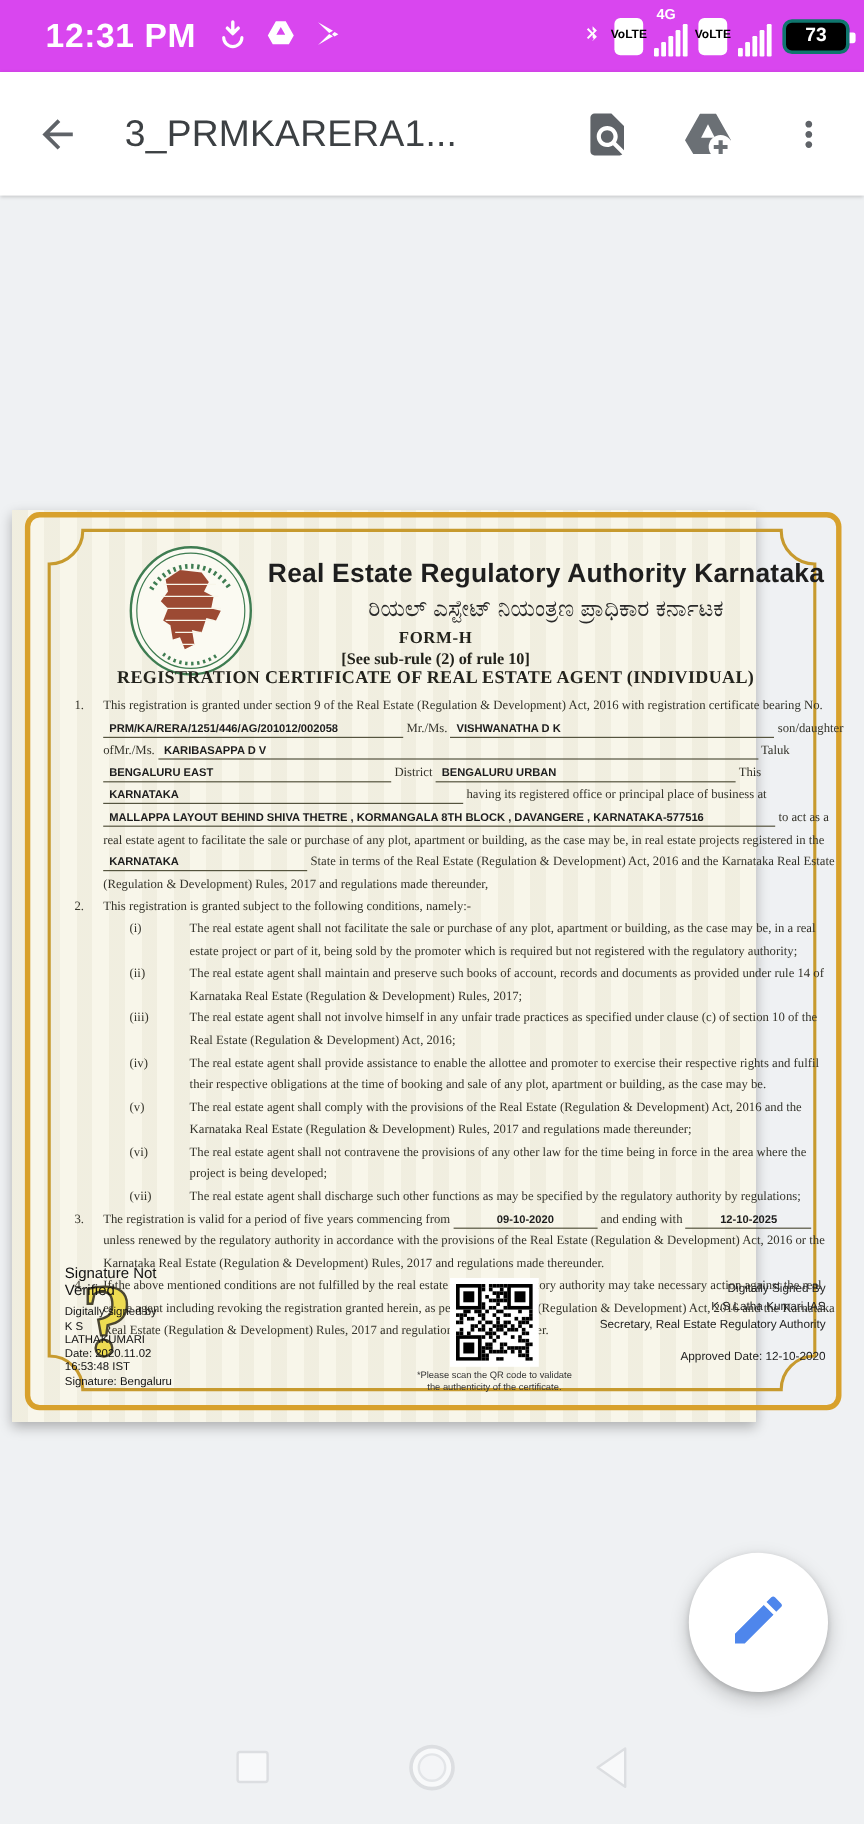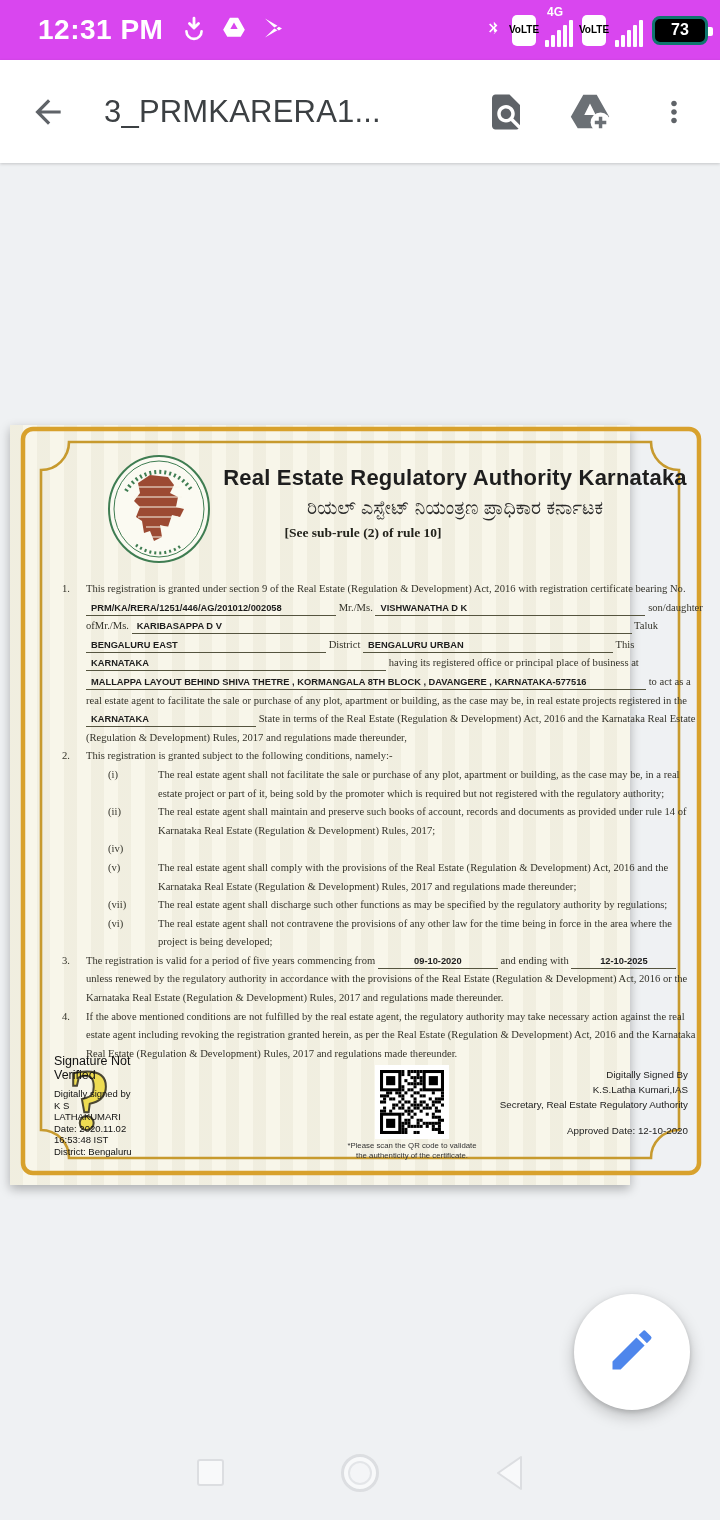--- a/index.html
+++ b/index.html
@@ -214,21 +214,23 @@
             <line x1="44" y1="84" x2="56" y2="84"></line>
         </g>
       </svg>
     </div>
 
     <div class="hdr-text">
       <div class="hdr-en">Real Estate Regulatory Authority Karnataka</div>
       <div class="hdr-kn">ರಿಯಲ್ ಎಸ್ಟೇಟ್ ನಿಯಂತ್ರಣ ಪ್ರಾಧಿಕಾರ ಕರ್ನಾಟಕ</div>
     </div>
     <div class="form-block">
+      <div class="form-no">FORM-H</div>
       <div class="form-rule">[See sub-rule (2) of rule 10]</div>
+      <div class="form-title">REGISTRATION CERTIFICATE OF REAL ESTATE AGENT (INDIVIDUAL)</div>
     </div>
 
     <div class="body-text">
       <div class="item">
         <span class="n">1.</span>
         <div class="t">
           <span>This registration is granted under section 9 of the Real Estate (Regulation &amp; Development) Act, 2016 with registration certificate bearing No.</span>
           <span class="fill" style="min-width:250px">PRM/KA/RERA/1251/446/AG/201012/002058</span>
           <span>Mr./Ms.</span>
           <span class="fill" style="min-width:270px">VISHWANATHA D K</span>
@@ -253,33 +255,38 @@
       </div>
       <div class="cond">
         <span class="cn">(i)</span>
         <div class="ct">The real estate agent shall not facilitate the sale or purchase of any plot, apartment or building, as the case may be, in a real estate project or part of it, being sold by the promoter which is required but not registered with the regulatory authority;</div>
       </div>
       <div class="cond">
         <span class="cn">(ii)</span>
         <div class="ct">The real estate agent shall maintain and preserve such books of account, records and documents as provided under rule 14 of Karnataka Real Estate (Regulation &amp; Development) Rules, 2017;</div>
       </div>
       <div class="cond">
+        <span class="cn">(iii)</span>
+        <div class="ct">The real estate agent shall not involve himself in any unfair trade practices as specified under clause (c) of section 10 of the Real Estate (Regulation &amp; Development) Act, 2016;</div>
+      </div>
+      <div class="cond">
         <span class="cn">(iv)</span>
+        <div class="ct">The real estate agent shall provide assistance to enable the allottee and promoter to exercise their respective rights and fulfil their respective obligations at the time of booking and sale of any plot, apartment or building, as the case may be.</div>
       </div>
       <div class="cond">
         <span class="cn">(v)</span>
         <div class="ct">The real estate agent shall comply with the provisions of the Real Estate (Regulation &amp; Development) Act, 2016 and the Karnataka Real Estate (Regulation &amp; Development) Rules, 2017 and regulations made thereunder;</div>
       </div>
       <div class="cond">
+        <span class="cn">(vi)</span>
+        <div class="ct">The real estate agent shall not contravene the provisions of any other law for the time being in force in the area where the project is being developed;</div>
+      </div>
+      <div class="cond">
         <span class="cn">(vii)</span>
         <div class="ct">The real estate agent shall discharge such other functions as may be specified by the regulatory authority by regulations;</div>
-      </div>
-      <div class="cond">
-        <span class="cn">(vi)</span>
-        <div class="ct">The real estate agent shall not contravene the provisions of any other law for the time being in force in the area where the project is being developed;</div>
       </div>
       <div class="item">
         <span class="n">3.</span>
         <div class="t">
           <span>The registration is valid for a period of five years commencing from</span>
           <span class="fill ctr" style="min-width:120px">09-10-2020</span>
           <span>and ending with</span>
           <span class="fill ctr" style="min-width:105px">12-10-2025</span>
           <span>unless renewed by the regulatory authority in accordance with the  provisions of the Real Estate (Regulation &amp; Development) Act, 2016 or the Karnataka Real Estate (Regulation &amp; Development) Rules, 2017 and regulations made thereunder.</span>
         </div>
@@ -293,21 +300,21 @@
     <div class="sig-area">
       <div class="qmark">?</div>
       <div class="stamp">
         <div class="big">Signature Not</div>
         <div class="big">Verified</div>
         <div class="sm first">Digitally signed by</div>
         <div class="sm">K S</div>
         <div class="sm">LATHAKUMARI</div>
         <div class="sm">Date: 2020.11.02</div>
         <div class="sm">16:53:48 IST</div>
-        <div class="sm">District: Bengaluru</div>
+        <div class="sm">Signature: Bengaluru</div>
       </div>
       <div class="qr-wrap">
         <div class="qr-box" id="qr"><svg width="64" height="64" viewBox="0 0 64 64">
               <rect x="21.333333333333332" y="0" width="3.0476190476190474" height="3.0476190476190474" fill="#000"></rect>
               <rect x="27.428571428571427" y="0" width="3.0476190476190474" height="3.0476190476190474" fill="#000"></rect>
               <rect x="30.476190476190474" y="0" width="3.0476190476190474" height="3.0476190476190474" fill="#000"></rect>
               <rect x="33.52380952380952" y="0" width="3.0476190476190474" height="3.0476190476190474" fill="#000"></rect>
               <rect x="36.57142857142857" y="0" width="3.0476190476190474" height="3.0476190476190474" fill="#000"></rect>
               <rect x="39.61904761904762" y="0" width="3.0476190476190474" height="3.0476190476190474" fill="#000"></rect>
               <rect x="21.333333333333332" y="3.0476190476190474" width="3.0476190476190474" height="3.0476190476190474" fill="#000"></rect>

